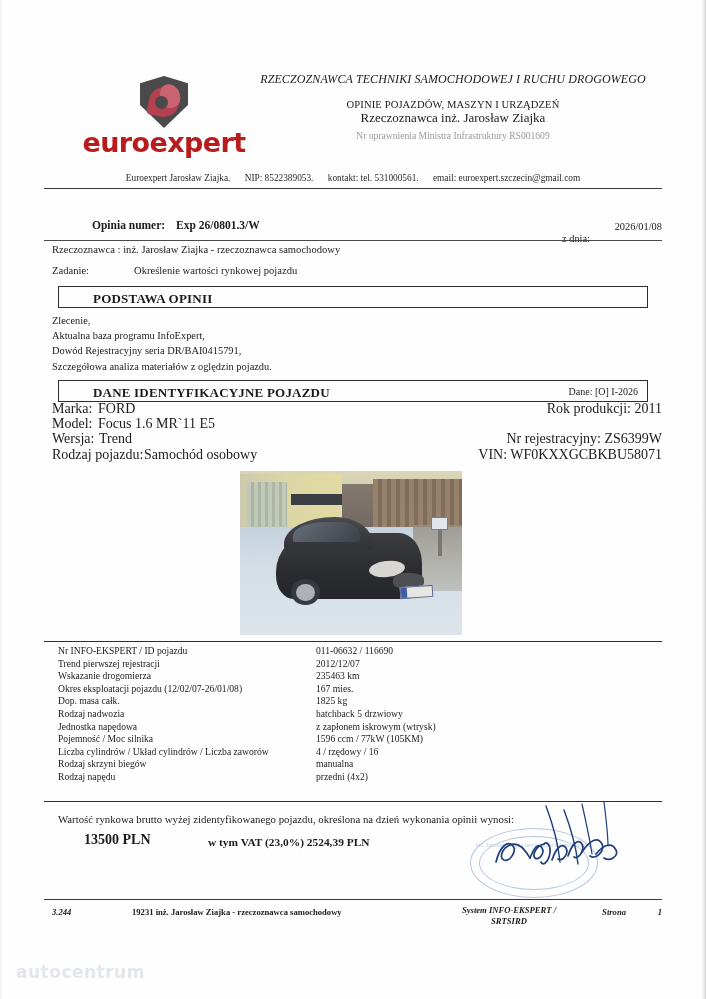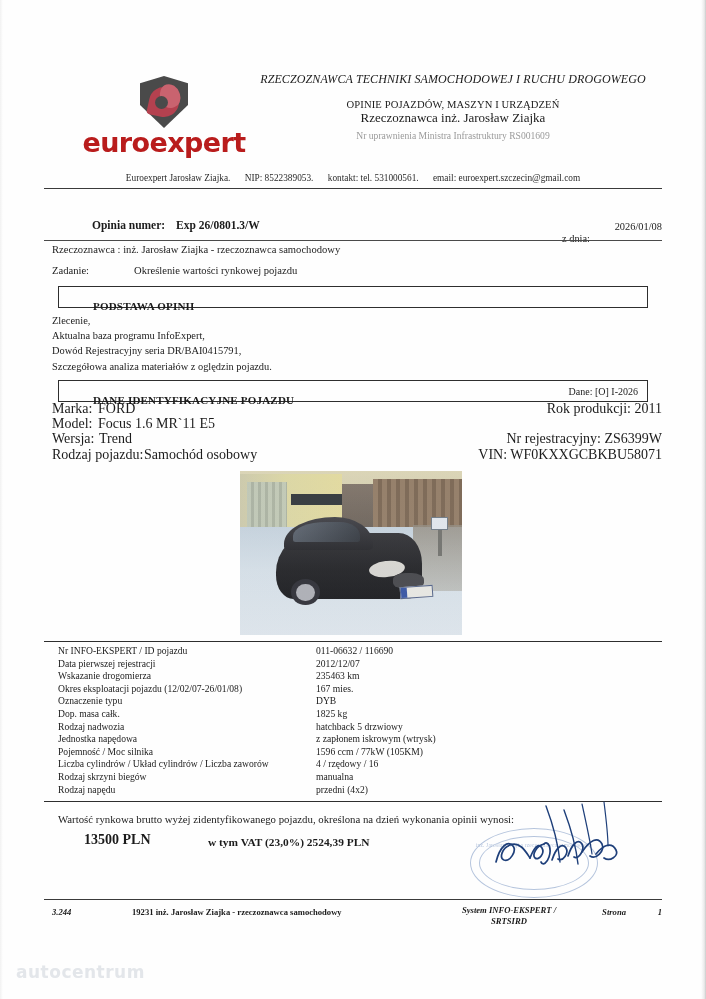--- a/index.html
+++ b/index.html
@@ -192,22 +192,22 @@
   .sec-box {
     position: absolute;
     left: 58px;
     width: 590px;
     height: 22px;
     border: 1.2px solid #2e2e2e;
     box-sizing: border-box;
   }
   .sec-box .sec-title {
     position: absolute;
-    left: 34px; top: 13px;
-    font-size: 11px;
+    left: 34px; top: 4px;
+    font-size: 13px;
     font-weight: 700;
     letter-spacing: .2px;
   }
   .sec-box .sec-right {
     position: absolute;
     right: 9px; top: 5px;
     font-size: 10px;
     padding-left: 44px;
   }
   #box-podstawa { top: 286px; }
@@ -567,34 +567,30 @@
     <div class="ph-haze"></div>
   </div>
 
   <div class="rule-spec-top"></div>
   <div class="spec">
     <div class="spec-row">
       <span class="spec-key">Nr INFO-EKSPERT  /  ID pojazdu</span>
       <span class="spec-val">011-06632  /  116690</span>
     </div>
     <div class="spec-row">
-      <span class="spec-key">Data pierwszej rejestracji</span>
+      <span class="spec-key">Trend pierwszej rejestracji</span>
       <span class="spec-val">2012/12/07</span>
     </div>
     <div class="spec-row">
       <span class="spec-key">Wskazanie drogomierza</span>
       <span class="spec-val">235463 km</span>
     </div>
     <div class="spec-row">
       <span class="spec-key">Okres eksploatacji pojazdu (12/02/07-26/01/08)</span>
       <span class="spec-val">167 mies.</span>
-    </div>
-    <div class="spec-row">
-      <span class="spec-key">Oznaczenie typu</span>
-      <span class="spec-val">DYB</span>
     </div>
     <div class="spec-row">
       <span class="spec-key">Dop. masa całk.</span>
       <span class="spec-val">1825 kg</span>
     </div>
     <div class="spec-row">
       <span class="spec-key">Rodzaj nadwozia</span>
       <span class="spec-val">hatchback 5 drzwiowy</span>
     </div>
     <div class="spec-row">

